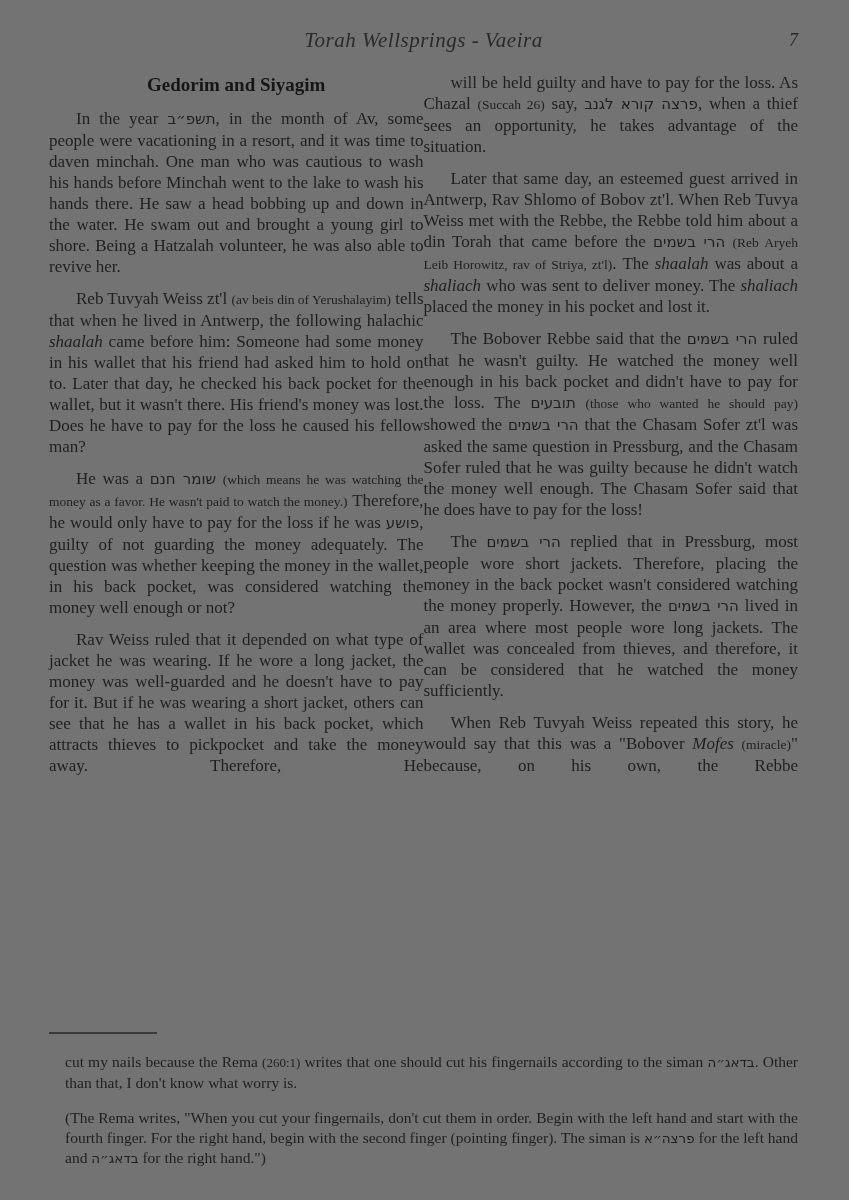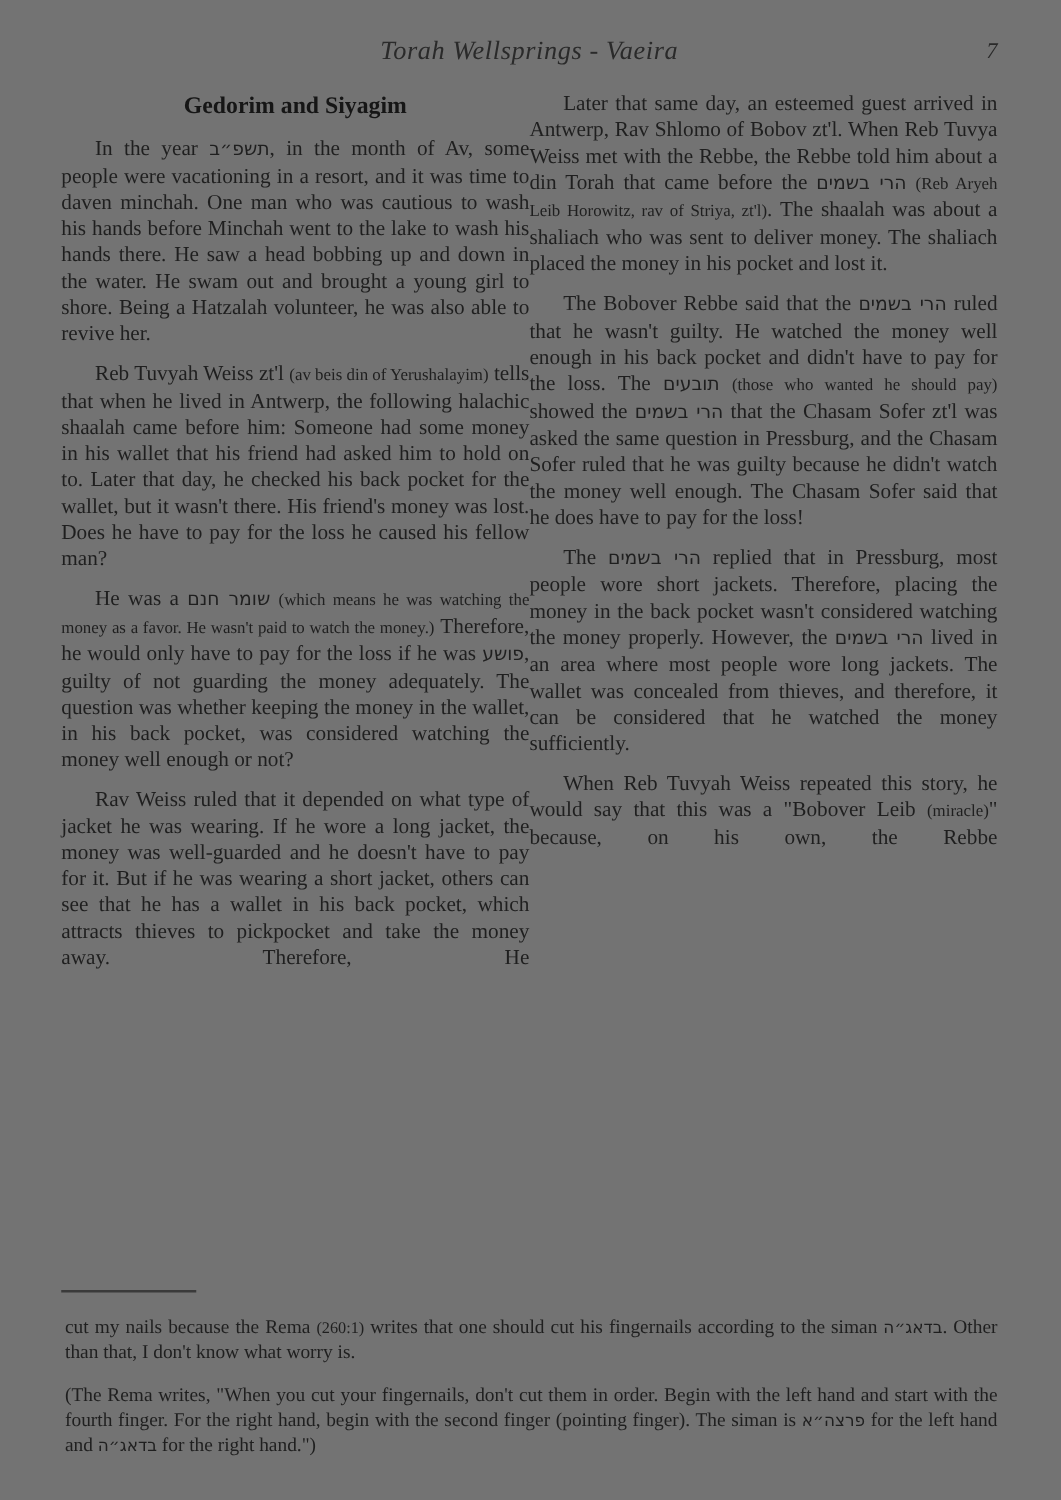--- a/index.html
+++ b/index.html
@@ -60,36 +60,36 @@
     font-size: 17px;
     line-height: 21px;
     text-align: justify;
     text-indent: 27px;
   }
   p.body-p.cont {
     text-align-last: justify;
     margin-bottom: 16px;
   }
   .s-small { font-size: 13.5px; }
-  .s-italic { }
+  .s-italic { font-style: italic; }
   .s-hebrew {
     font-family: "DejaVu Sans", sans-serif;
     font-size: 15px;
   }
   .footnote-area {
     margin-top: 22px;
   }
   .footnote-rule {
     width: 108px;
     height: 0;
     border-top: 2px solid #3a3a3a;
     margin-bottom: 18px;
   }
   p.fn {
-    margin: 0 0 15px 3px;
+    margin: 0 0 15px 16px;
     font-size: 15.5px;
     line-height: 20px;
     text-align: justify;
   }
   p.fn .s-small { font-size: 13px; }
   p.fn .s-hebrew { font-size: 13.5px; }
 </style>
 </head>
 <body>
 
@@ -104,24 +104,25 @@
 
     <div class="col">
       <h2 class="section-heading">Gedorim and Siyagim</h2>
       <p class="body-p"><span>In the year </span><span class="s-hebrew">תשפ״ב</span><span>, in the month of Av, some people were vacationing in a resort, and it was time to daven minchah. One man who was cautious to wash his hands before Minchah went to the lake to wash his hands there. He saw a head bobbing up and down in the water. He swam out and brought a young girl to shore. Being a Hatzalah volunteer, he was also able to revive her.</span></p>
       <p class="body-p"><span>Reb Tuvyah Weiss zt'l </span><span class="s-small">(av beis din of Yerushalayim)</span><span> tells that when he lived in Antwerp, the following halachic </span><span class="s-italic">shaalah</span><span> came before him: Someone had some money in his wallet that his friend had asked him to hold on to. Later that day, he checked his back pocket for the wallet, but it wasn't there. His friend's money was lost. Does he have to pay for the loss he caused his fellow man?</span></p>
       <p class="body-p"><span>He was a </span><span class="s-hebrew">שומר חנם</span><span> </span><span class="s-small">(which means he was watching the money as a favor. He wasn't paid to watch the money.)</span><span> Therefore, he would only have to pay for the loss if he was </span><span class="s-hebrew">פושע</span><span>, guilty of not guarding the money adequately. The question was whether keeping the money in the wallet, in his back pocket, was considered watching the money well enough or not?</span></p>
       <p class="body-p cont"><span>Rav Weiss ruled that it depended on what type of jacket he was wearing. If he wore a long jacket, the money was well-guarded and he doesn't have to pay for it. But if he was wearing a short jacket, others can see that he has a wallet in his back pocket, which attracts thieves to pickpocket and take the money away. Therefore, He</span></p>
     </div>
 
     <div class="col">
+      <p class="body-p"><span>will be held guilty and have to pay for the loss. As Chazal </span><span class="s-small">(Succah 26)</span><span> say, </span><span class="s-hebrew">פרצה קורא לגנב</span><span>, when a thief sees an opportunity, he takes advantage of the situation.</span></p>
       <p class="body-p"><span>Later that same day, an esteemed guest arrived in Antwerp, Rav Shlomo of Bobov zt'l. When Reb Tuvya Weiss met with the Rebbe, the Rebbe told him about a din Torah that came before the </span><span class="s-hebrew">הרי בשמים</span><span> </span><span class="s-small">(Reb Aryeh Leib Horowitz, rav of Striya, zt'l)</span><span>. The </span><span class="s-italic">shaalah</span><span> was about a </span><span class="s-italic">shaliach</span><span> who was sent to deliver money. The </span><span class="s-italic">shaliach</span><span> placed the money in his pocket and lost it.</span></p>
       <p class="body-p"><span>The Bobover Rebbe said that the </span><span class="s-hebrew">הרי בשמים</span><span> ruled that he wasn't guilty. He watched the money well enough in his back pocket and didn't have to pay for the loss. The </span><span class="s-hebrew">תובעים</span><span> </span><span class="s-small">(those who wanted he should pay)</span><span> showed the </span><span class="s-hebrew">הרי בשמים</span><span> that the Chasam Sofer zt'l was asked the same question in Pressburg, and the Chasam Sofer ruled that he was guilty because he didn't watch the money well enough. The Chasam Sofer said that he does have to pay for the loss!</span></p>
       <p class="body-p"><span>The </span><span class="s-hebrew">הרי בשמים</span><span> replied that in Pressburg, most people wore short jackets. Therefore, placing the money in the back pocket wasn't considered watching the money properly. However, the </span><span class="s-hebrew">הרי בשמים</span><span> lived in an area where most people wore long jackets. The wallet was concealed from thieves, and therefore, it can be considered that he watched the money sufficiently.</span></p>
-      <p class="body-p cont"><span>When Reb Tuvyah Weiss repeated this story, he would say that this was a "Bobover </span><span class="s-italic">Leib</span><span> </span><span class="s-small">(miracle)</span><span>" because, on his own, the Rebbe</span></p>
+      <p class="body-p cont"><span>When Reb Tuvyah Weiss repeated this story, he would say that this was a "Bobover </span><span class="s-italic">Mofes</span><span> </span><span class="s-small">(miracle)</span><span>" because, on his own, the Rebbe</span></p>
     </div>
 
   </div>
 
   <div class="footnote-area">
     <div class="footnote-rule"></div>
     <p class="fn"><span>cut my nails because the Rema </span><span class="s-small">(260:1)</span><span> writes that one should cut his fingernails according to the siman </span><span class="s-hebrew">בדאג״ה</span><span>. Other than that, I don't know what worry is.</span></p>
     <p class="fn"><span>(The Rema writes, "When you cut your fingernails, don't cut them in order. Begin with the left hand and start with the fourth finger. For the right hand, begin with the second finger (pointing finger). The siman is </span><span class="s-hebrew">פרצה״א</span><span> for the left hand and </span><span class="s-hebrew">בדאג״ה</span><span> for the right hand.")</span></p>
   </div>
 

